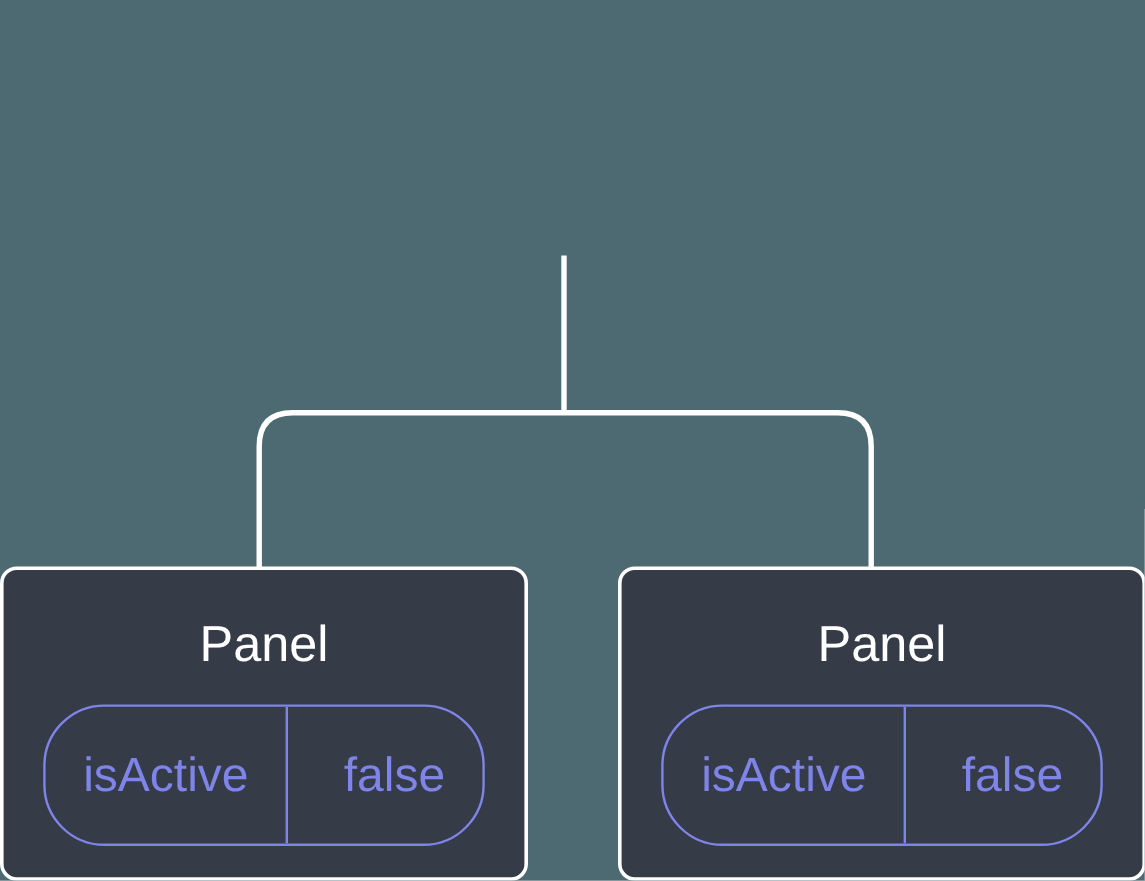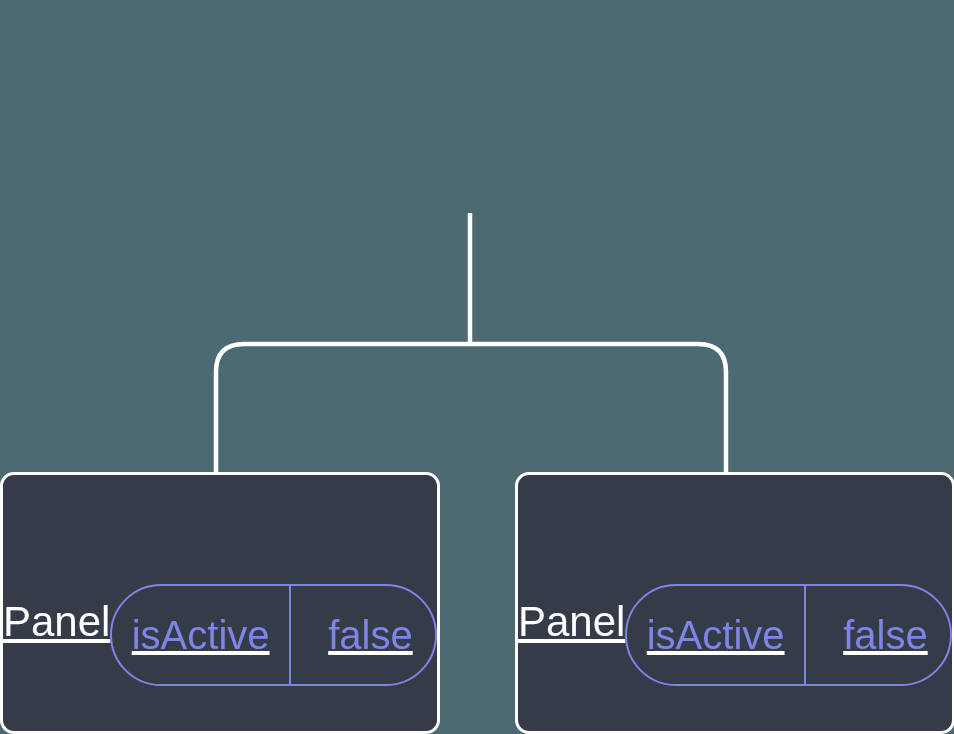--- a/index.html
+++ b/index.html
@@ -48,37 +48,36 @@
   .connector path {
     stroke: var(--node-border, #ffffff);
     stroke-width: 4.5;
     fill: none;
   }
   .panel-node {
     top: 472px;
     width: 440px;
     height: 262px;
     display: flex;
-    flex-direction: row;
+    flex-direction: column;
     align-items: center;
     padding-top: 38px;
-    text-decoration: underline;
   }
   .panel-node.left { left: 0; }
   .panel-node.right { left: 515px; }
   .panel-title {
     font-size: 42px;
     font-weight: 500;
     line-height: 48px;
     color: var(--title-text, #ffffff);
   }
   .state-pill {
     margin-top: 26px;
     width: 368px;
-    height: 102px;
+    height: 118px;
     border: 2.5px solid var(--accent, #7f84e8);
     border-radius: 51px;
     box-sizing: border-box;
     display: flex;
     align-items: stretch;
     overflow: hidden;
     color: var(--accent, #7f84e8);
     font-size: 40px;
     gap: 15px;
   }

